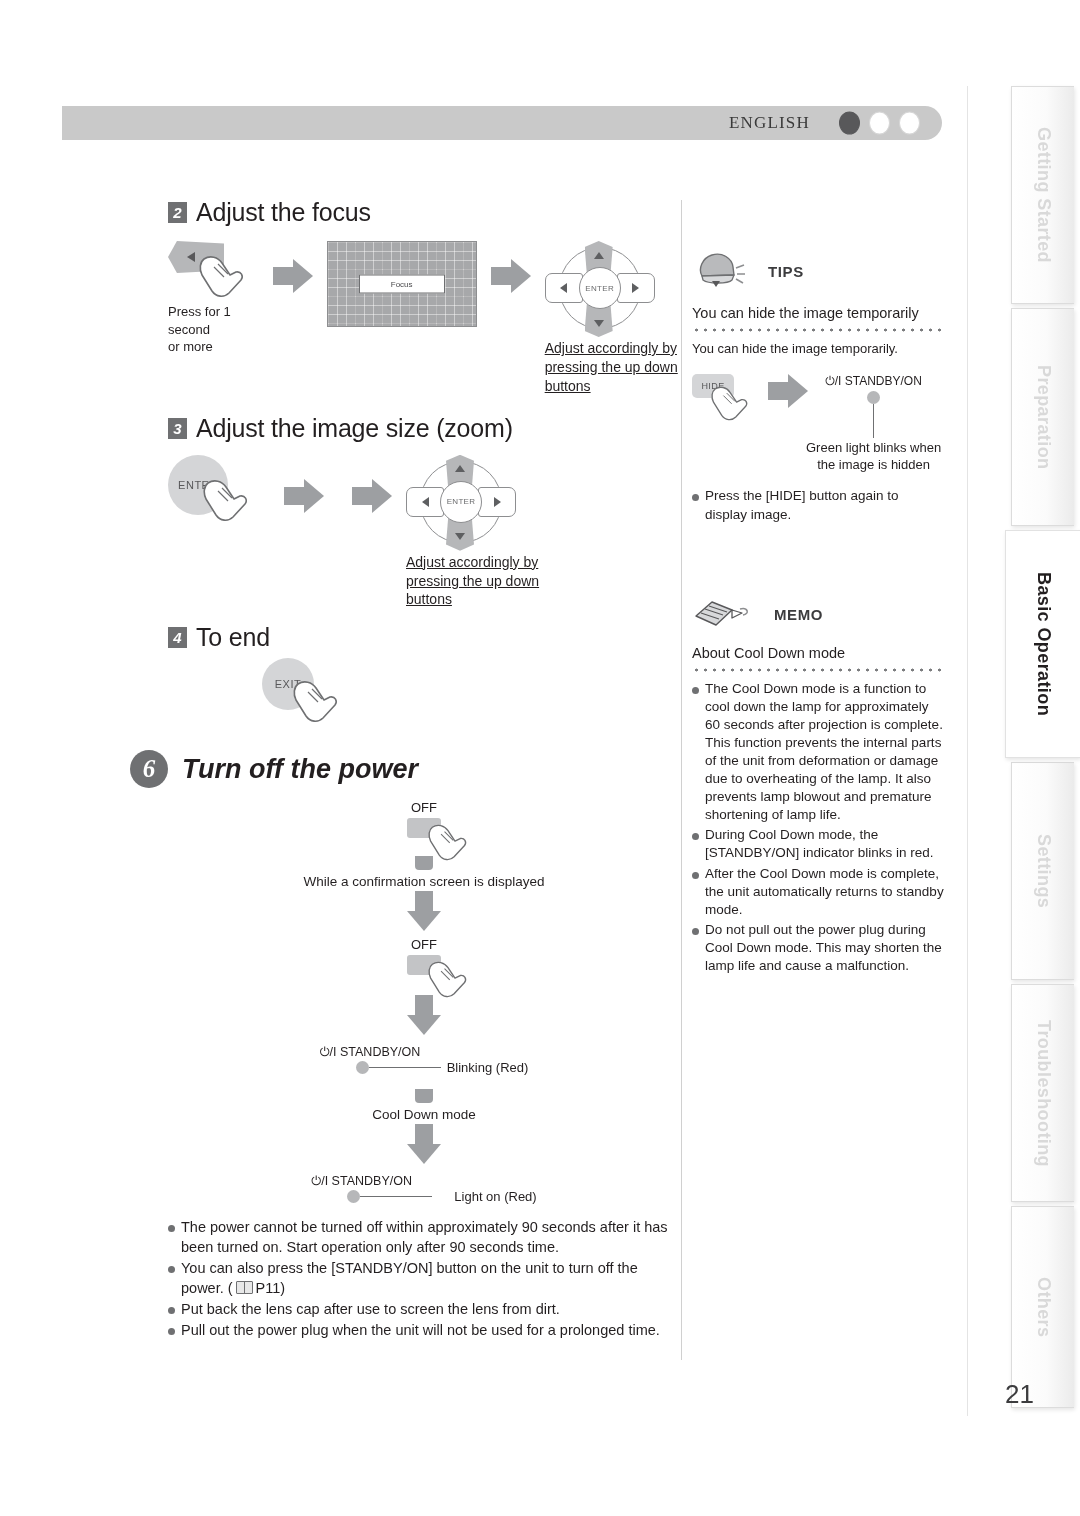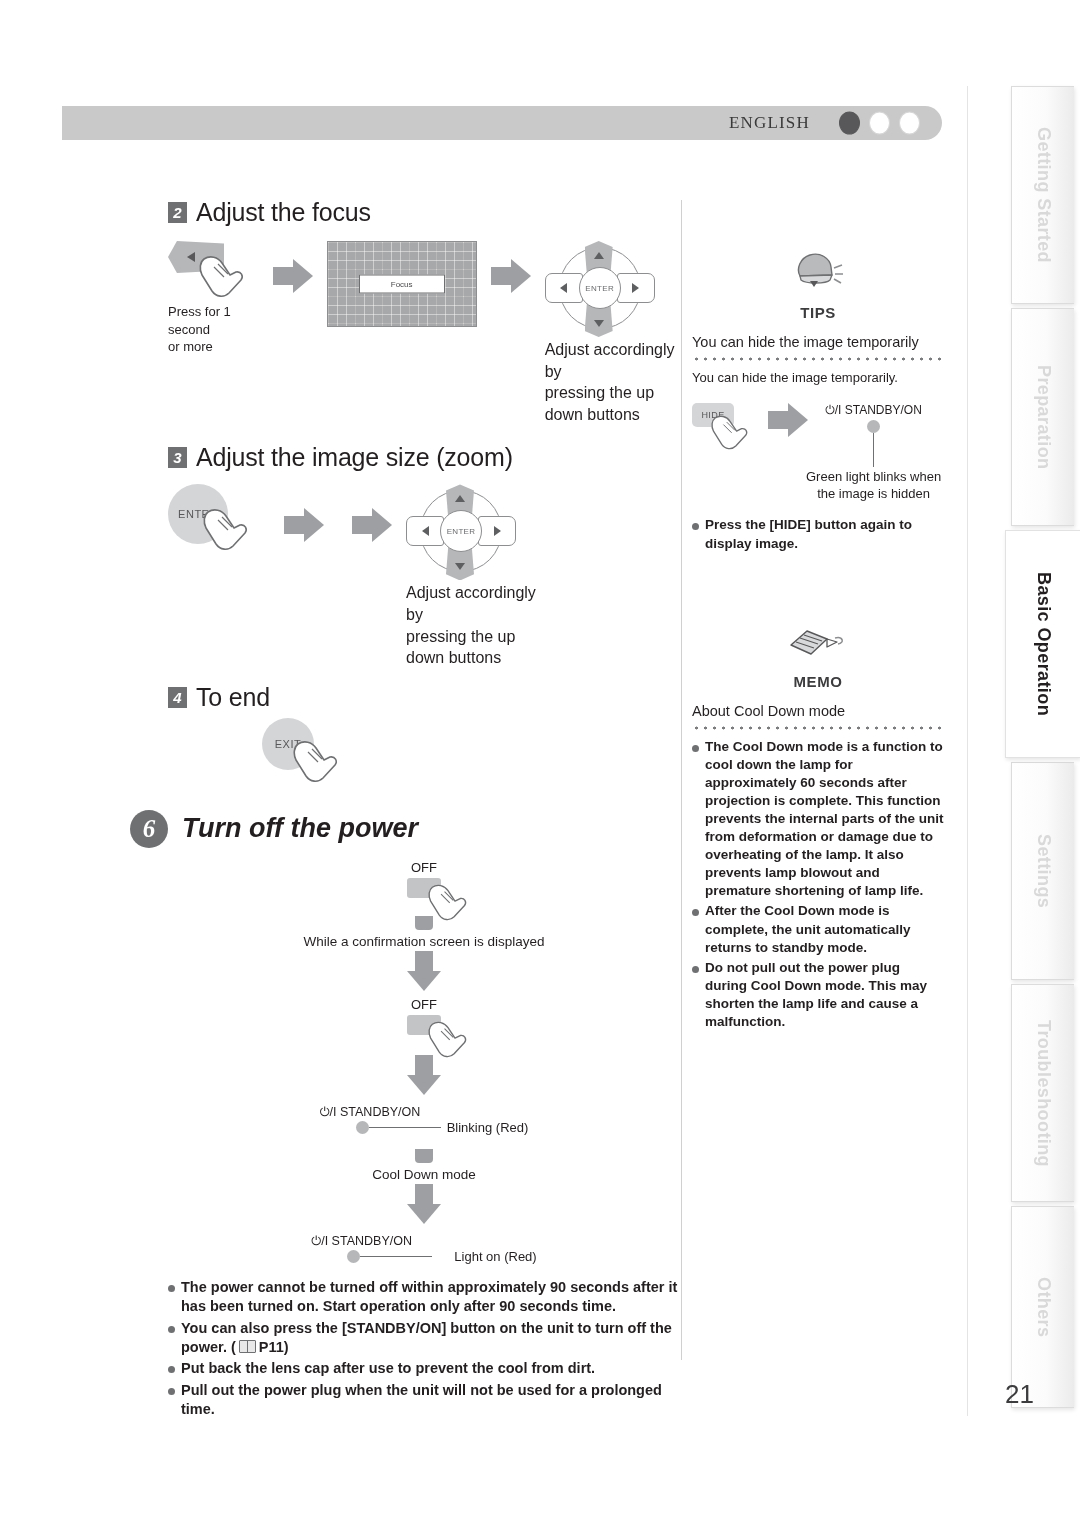--- a/index.html
+++ b/index.html
@@ -138,26 +138,26 @@
     left:72px;top:32px;width:36px;height:28px;background:#fff;border:1px solid #8d8e90;
     border-radius:3px 7px 7px 3px;
   }
   .tri{width:0;height:0;}
   .tri.u{border-left:5px solid transparent;border-right:5px solid transparent;border-bottom:7px solid #5e5f61;margin-top:-6px;}
   .tri.d{border-left:5px solid transparent;border-right:5px solid transparent;border-top:7px solid #5e5f61;margin-top:6px;}
   .tri.l{border-top:5px solid transparent;border-bottom:5px solid transparent;border-right:7px solid #5e5f61;}
   .tri.r{border-top:5px solid transparent;border-bottom:5px solid transparent;border-left:7px solid #5e5f61;}
 
   .cap{font-size:13px;line-height:1.35;color:#231f20;}
-  .cap.sm{font-size:16px;}
+  .cap.sm{font-size:14px;text-decoration:underline;}
 
   
   ul.bl{list-style:none;margin:0;padding:0;}
   ul.bl li{
-    position:relative;padding-left:13px;font-size:14.5px;line-height:1.34;margin-bottom:2px;color:#231f20;font-weight:bold;
+    position:relative;padding-left:13px;font-size:14.5px;line-height:1.34;margin-bottom:2px;color:#231f20;
   }
   ul.bl li::before{
     content:"";position:absolute;left:0;top:7px;width:7px;height:7px;border-radius:50%;background:#6f7072;
   }
   ul.bl.tight li{font-size:13.5px;}
 
   
   .bighead{display:flex;align-items:center;gap:14px;margin:30px 0 4px -38px;}
   .bighead .circ{
     width:38px;height:38px;border-radius:50%;background:#6f7072;color:#fff;
@@ -174,21 +174,21 @@
   .mid-txt{font-size:13.5px;color:#231f20;margin:2px 0;}
 
   .ind{display:flex;align-items:flex-start;justify-content:center;gap:0;}
   .ind .block{position:relative;}
   .ind .ttl{font-size:12.5px;color:#231f20;white-space:nowrap;}
   .ind .lamp{width:13px;height:13px;border-radius:50%;background:#b6b7b9;display:inline-block;vertical-align:middle;}
   .ind .lead{height:1px;background:#6f7072;display:inline-block;vertical-align:middle;}
   .ind .note{font-size:13px;color:#231f20;white-space:nowrap;}
 
   
-  .panel-head{display:flex;align-items:center;gap:12px;margin-bottom:12px;flex-direction:column;}
+  .panel-head{display:flex;align-items:center;gap:20px;margin-bottom:12px;}
   .panel-head .lab{font-size:15px;font-weight:bold;letter-spacing:.6px;color:#3c3c3e;}
   .panel-title{font-size:14.5px;font-weight:normal;color:#231f20;line-height:1.25;}
   .dotline{
     height:4px;margin:6px 0 8px 0;
     background-image:radial-gradient(circle, #7b7c7e 1.4px, transparent 1.6px);
     background-size:9px 4px;background-repeat:repeat-x;
   }
   .rtext{font-size:13px;line-height:1.35;color:#231f20;}
 
   
@@ -403,21 +403,21 @@
             <span class="lead" style="width:72px;"></span>
             <span class="note" style="margin-left:22px;">Light on (Red)</span>
           </div>
         </div>
       </div>
     </div>
 
     <ul class="bl" style="margin-top:14px;">
       <li>The power cannot be turned off within approximately 90 seconds after it has been turned on. Start operation only after 90 seconds time.</li>
       <li><span>You can also press the [STANDBY/ON] button on the unit to turn off the power. (</span><span class="book-icon" style="display:inline-block;width:15px;height:11px;border:1px solid #6f7072;border-radius:1px;position:relative;vertical-align:-1px;margin:0 3px;background:linear-gradient(to right,#e8e8e8 48%,#6f7072 48% 52%,#e8e8e8 52%);"></span><span>P11</span><span>)</span></li>
-      <li>Put back the lens cap after use to prevent the cool from dirt.</li>
+      <li>Put back the lens cap after use to screen the lens from dirt.</li>
       <li>Pull out the power plug when the unit will not be used for a prolonged time.</li>
     </ul>
   </div>
 
   <div class="col-right">
 
     <div class="panel-head">
       <svg width="56" height="42" viewBox="0 0 56 42">
         <path d="M10 26 C6 19, 10 8, 20 5 C30 2, 40 8, 41 17 L42 25 Z" fill="#b9babc" stroke="#6f7072" stroke-width="1.4" stroke-linejoin="round"></path>
         <path d="M10 26 L42 25 L40 30 C36 34, 16 34, 11 30 Z" fill="#d8d9db" stroke="#6f7072" stroke-width="1.3" stroke-linejoin="round"></path>
@@ -463,20 +463,21 @@
         <path d="M40 12 L50 15 L40 20 Z" fill="#ffffff" stroke="#58585a" stroke-width="1.3" stroke-linejoin="round"></path>
         <path d="M48 11 C56 9, 58 16, 51 17" stroke="#8d8e90" stroke-width="1.5" fill="none"></path>
       </svg>
       <span class="lab">MEMO</span>
     </div>
     <div class="panel-title">About Cool Down mode</div>
     <div class="dotline"></div>
 
     <ul class="bl tight">
       <li>The Cool Down mode is a function to cool down the lamp for approximately 60 seconds after projection is complete. This function prevents the internal parts of the unit from deformation or damage due to overheating of the lamp. It also prevents lamp blowout and premature shortening of lamp life.</li>
+      <li>During Cool Down mode, the [STANDBY/ON] indicator blinks in red.</li>
       <li>After the Cool Down mode is complete, the unit automatically returns to standby mode.</li>
       <li>Do not pull out the power plug during Cool Down mode. This may shorten the lamp life and cause a malfunction.</li>
     </ul>
   </div>
 
   <div class="spine"></div>
   <div class="tabstrip">
     <div class="tab" style="top:0px;   height:216px;">
         <span>Getting Started</span>
       </div>

